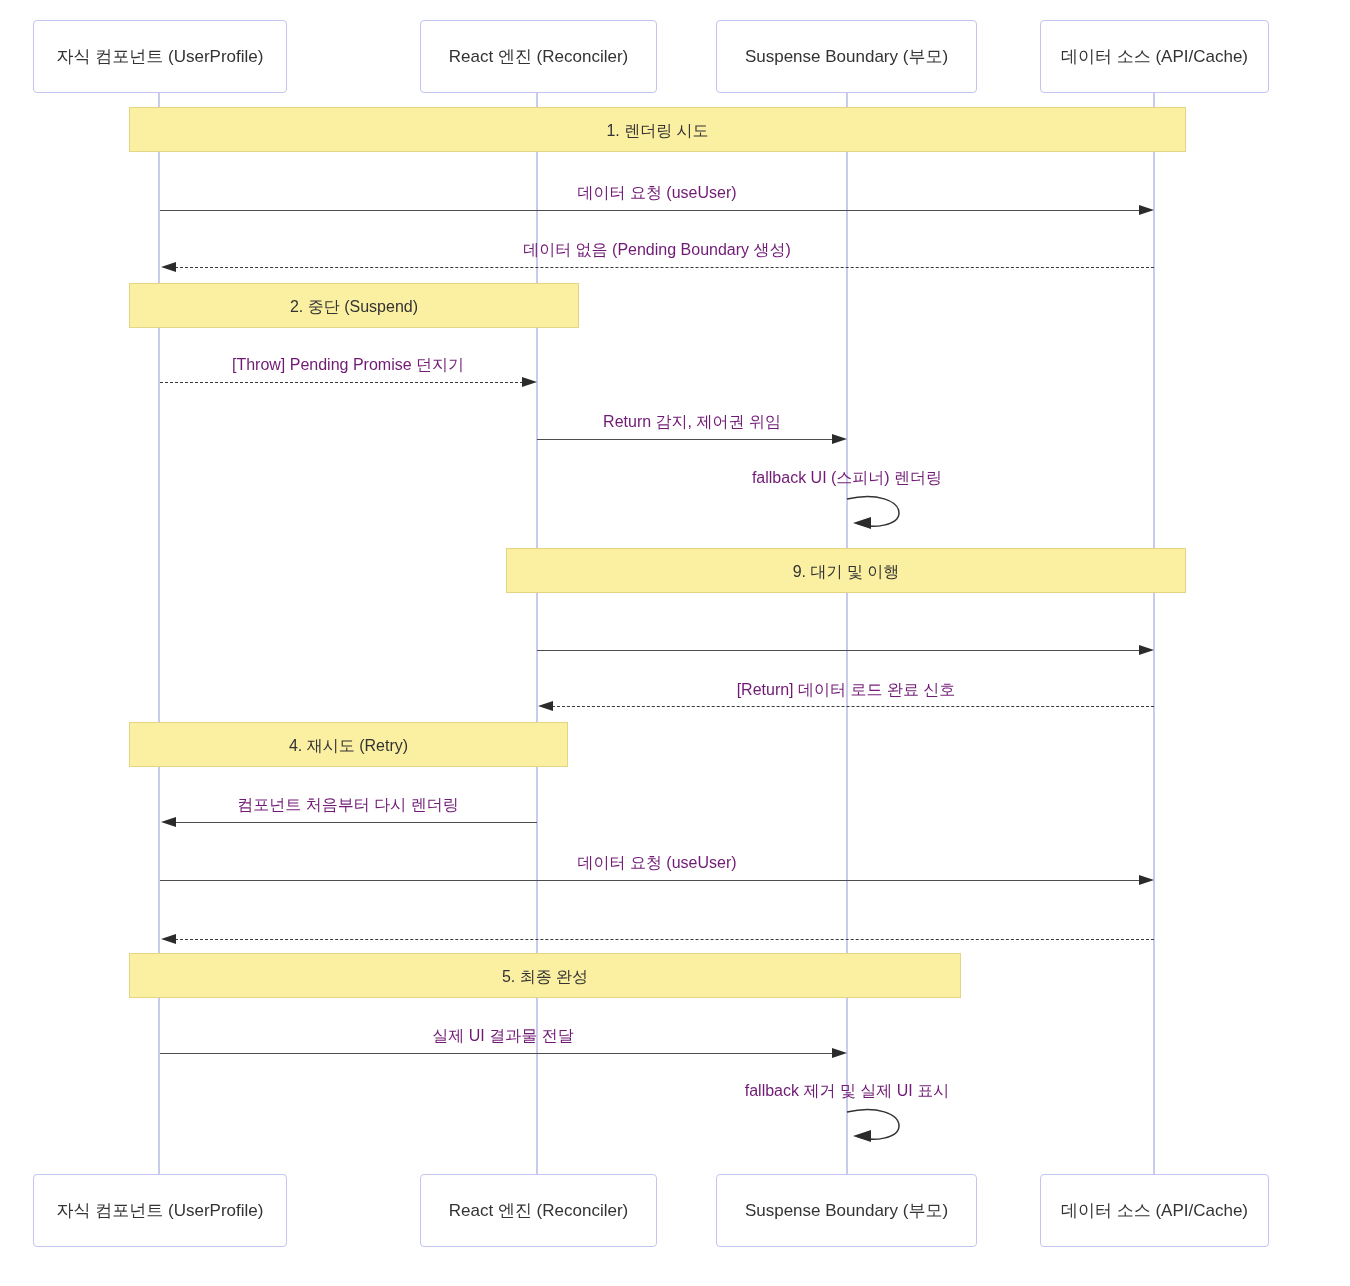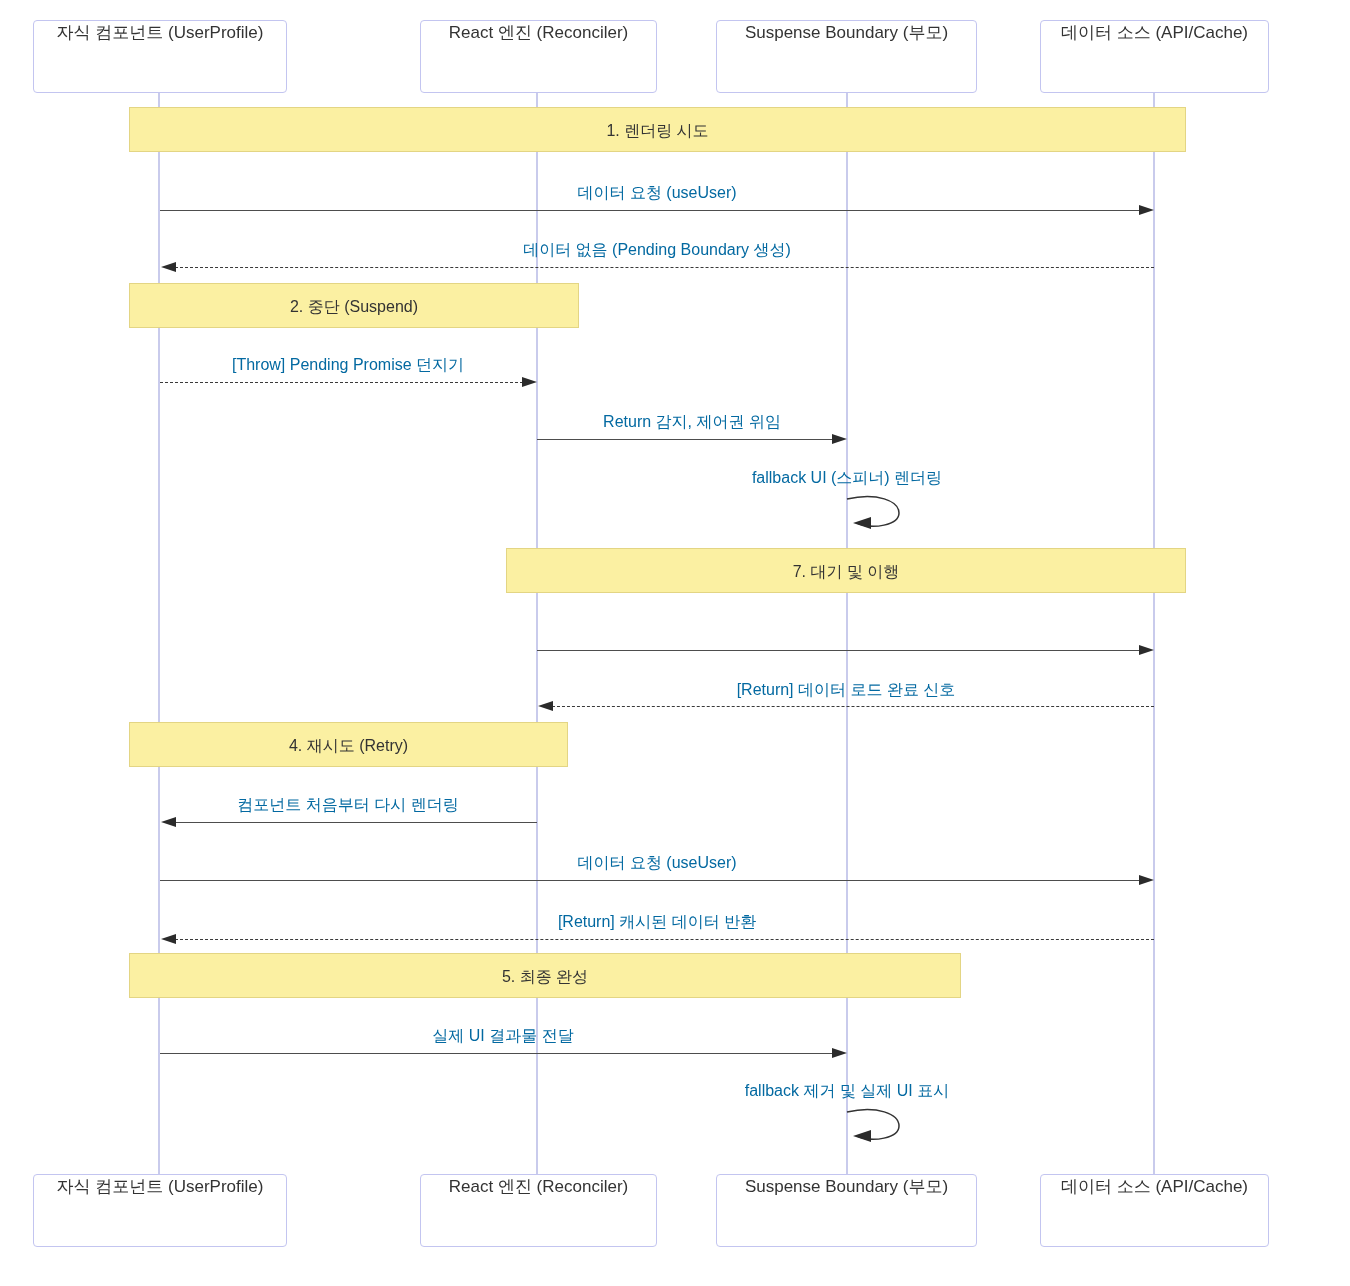--- a/index.html
+++ b/index.html
@@ -3,29 +3,29 @@
 <meta charset="utf-8">
 <style>
   html,body{margin:0;padding:0;background:#ffffff;}
   #canvas{
     position:relative;width:1350px;height:1286px;background:#ffffff;
     font-family:"Liberation Sans", sans-serif;color:#333333;overflow:hidden;
   }
   .lifeline{position:absolute;top:93px;height:1081px;width:2px;background:#c9cbec;}
   .actor{
     position:absolute;height:73px;background:#ffffff;border:1px solid #c3c5f0;border-radius:4px;
-    display:flex;align-items:flex-start;justify-content:center;font-size:17px;color:#333;box-sizing:border-box;
+    display:flex;align-items:center;justify-content:center;font-size:17px;color:#333;box-sizing:border-box;
   }
   .actor.top{top:20px;}
   .actor.bottom{top:1174px;}
   .note{
     position:absolute;height:45px;line-height:45px;text-align:center;background:#fbf0a2;
     border:1px solid #e3d584;font-size:16px;color:#333;box-sizing:border-box;
   }
-  .mlabel{position:absolute;width:500px;height:22px;line-height:22px;text-align:center;font-size:16px;color:#0369a1;}
+  .mlabel{position:absolute;width:500px;height:22px;line-height:22px;text-align:center;font-size:16px;color:#701a75;}
   .mline{position:absolute;height:0;}
   .mline.solid{border-top:1.5px solid #4d4d4d;}
   .mline.dashed{border-top:1.5px dashed #3a3a3a;}
   .arr{position:absolute;width:0;height:0;border-top:5px solid transparent;border-bottom:5px solid transparent;}
   .arr.r{border-left:15px solid #2b2b2b;}
   .arr.l{border-right:15px solid #2b2b2b;}
   .selfloop{position:absolute;width:60px;height:38px;}
 </style>
 </head>
 <body>
@@ -58,21 +58,21 @@
     </div>
   <div class="actor bottom" style="left:716px;width:261px">
       <span>Suspense Boundary (부모)</span>
     </div>
   <div class="actor bottom" style="left:1040px;width:229px">
       <span>데이터 소스 (API/Cache)</span>
     </div>
 
   <div class="note" style="top:107px;left:129px;width:1057px"><span>1. 렌더링 시도</span></div>
   <div class="note" style="top:283px;left:129px;width:450px"><span>2. 중단 (Suspend)</span></div>
-  <div class="note" style="top:548px;left:506px;width:680px"><span>7. 대기 및 이행</span></div>
+  <div class="note" style="top:548px;left:506px;width:680px"><span>9. 대기 및 이행</span></div>
   <div class="note" style="top:722px;left:129px;width:439px"><span>4. 재시도 (Retry)</span></div>
   <div class="note" style="top:953px;left:129px;width:832px"><span>5. 최종 완성</span></div>
 
   <div class="mlabel" style="top:182px;left:407px">데이터 요청 (useUser)</div>
   <div class="mline solid" style="top:210px;left:160px;width:980px"></div>
   <div class="arr r" style="top:205px;left:1139px"></div>
 
   <div class="mlabel" style="top:239px;left:407px">데이터 없음 (Pending Boundary 생성)</div>
   <div class="mline dashed" style="top:267px;left:175px;width:979px"></div>
   <div class="arr l" style="top:262px;left:161px"></div>
@@ -99,21 +99,20 @@
   <div class="arr l" style="top:701px;left:538px"></div>
 
   <div class="mlabel" style="top:794px;left:98px">컴포넌트 처음부터 다시 렌더링</div>
   <div class="mline solid" style="top:822px;left:175px;width:362px"></div>
   <div class="arr l" style="top:817px;left:161px"></div>
 
   <div class="mlabel" style="top:852px;left:407px">데이터 요청 (useUser)</div>
   <div class="mline solid" style="top:880px;left:160px;width:980px"></div>
   <div class="arr r" style="top:875px;left:1139px"></div>
 
-  <div class="mlabel" style="top:911px;left:407px">[Return] 캐시된 데이터 반환</div>
   <div class="mline dashed" style="top:939px;left:175px;width:979px"></div>
   <div class="arr l" style="top:934px;left:161px"></div>
 
   <div class="mlabel" style="top:1025px;left:253px">실제 UI 결과물 전달</div>
   <div class="mline solid" style="top:1053px;left:160px;width:673px"></div>
   <div class="arr r" style="top:1048px;left:832px"></div>
 
   <div class="mlabel" style="top:1080px;left:597px">fallback 제거 및 실제 UI 표시</div>
   <svg class="selfloop" style="left:843px;top:1107px" viewBox="0 0 60 38">
     <path d="M4 5 C34 -2 56 7 56 19 C56 31 30 36 14 29" fill="none" stroke="#333333" stroke-width="1.5"></path>

